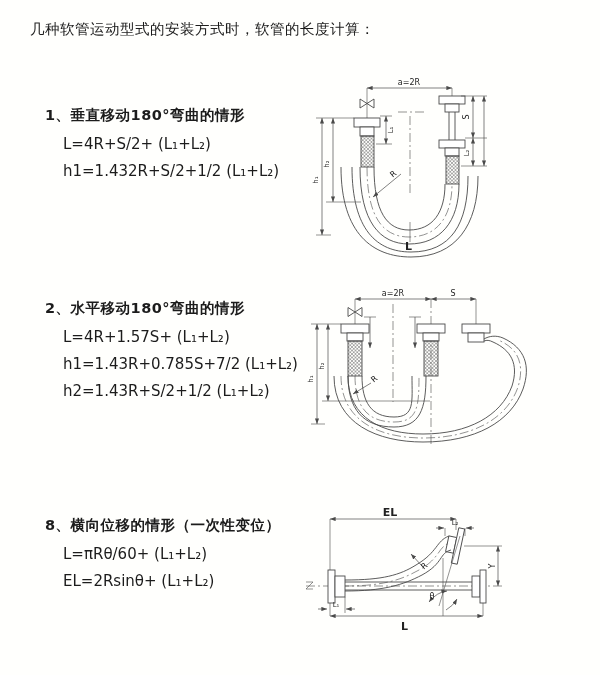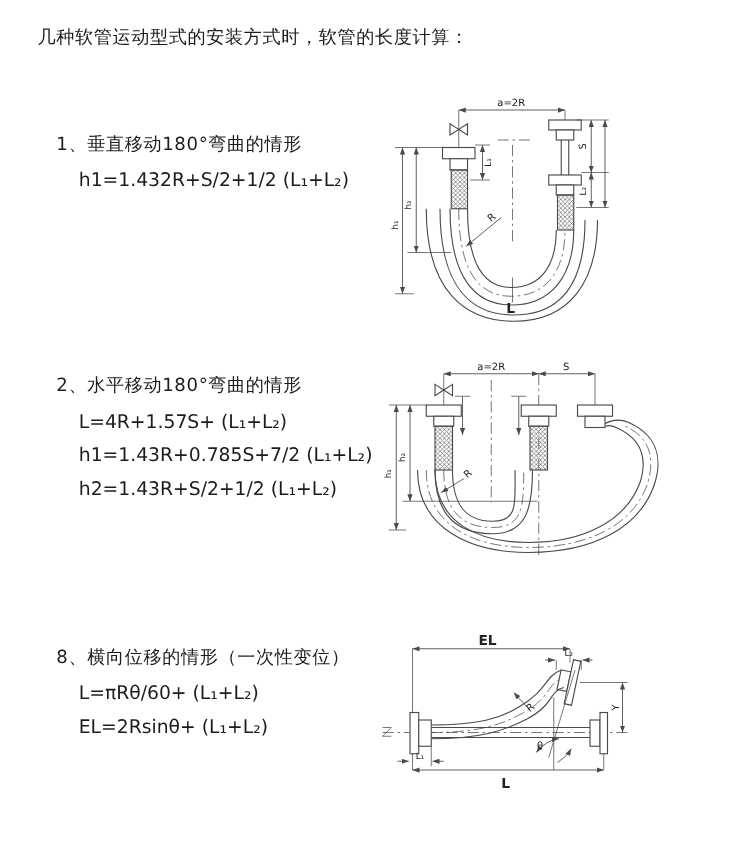--- a/index.html
+++ b/index.html
@@ -2,39 +2,40 @@
 <html><head>
 <meta charset="utf-8">
 <style>
   html,body{margin:0;padding:0}
   body{
     width:600px;height:675px;position:relative;background:#fffffd;
     font-family:"DejaVu Sans","Liberation Sans",sans-serif;color:#1c1c1c;overflow:hidden;
   }
   .page-title{position:absolute;left:30px;top:20px;font-size:14.5px;font-weight:normal;letter-spacing:.5px}
   .sec{position:absolute;left:45px}
-  .sec-heading{font-size:14.5px;font-weight:normal;letter-spacing:.5px;margin:0 0 6px 0}
+  .sec-heading{font-size:14.5px;font-weight:bold;letter-spacing:.5px;margin:0 0 6px 0}
   .formula{font-size:15px;line-height:27px;padding-left:18px;white-space:pre}
   svg{position:absolute;overflow:visible}
   svg text{font-family:"DejaVu Sans",sans-serif;font-size:8px;fill:#222}
   .ln{fill:none;stroke:#4a4a4a;stroke-width:.9}
   .fit{fill:#ffffff;stroke:#4a4a4a;stroke-width:.9}
   .dim{fill:none;stroke:#4a4a4a;stroke-width:.7}
   .thin{fill:none;stroke:#4a4a4a;stroke-width:.6}
   .cl{fill:none;stroke:#4a4a4a;stroke-width:.6;stroke-dasharray:9 3 2 3}
   .biglbl{font-size:11px;font-weight:bold}
   .tiny{font-size:7px}
 </style>
 </head>
 <body>
 
 <div class="page-title">几种软管运动型式的安装方式时，软管的长度计算：</div>
 
 <div class="sec" style="top:106px">
   <div class="sec-heading">1、垂直移动180°弯曲的情形</div>
+  <div class="formula">L=4R+S/2+ (L₁+L₂)</div>
   <div class="formula">h1=1.432R+S/2+1/2 (L₁+L₂)</div>
 </div>
 
 <div class="sec" style="top:299px">
   <div class="sec-heading">2、水平移动180°弯曲的情形</div>
   <div class="formula">L=4R+1.57S+ (L₁+L₂)</div>
   <div class="formula">h1=1.43R+0.785S+7/2 (L₁+L₂)</div>
   <div class="formula">h2=1.43R+S/2+1/2 (L₁+L₂)</div>
 </div>
 

